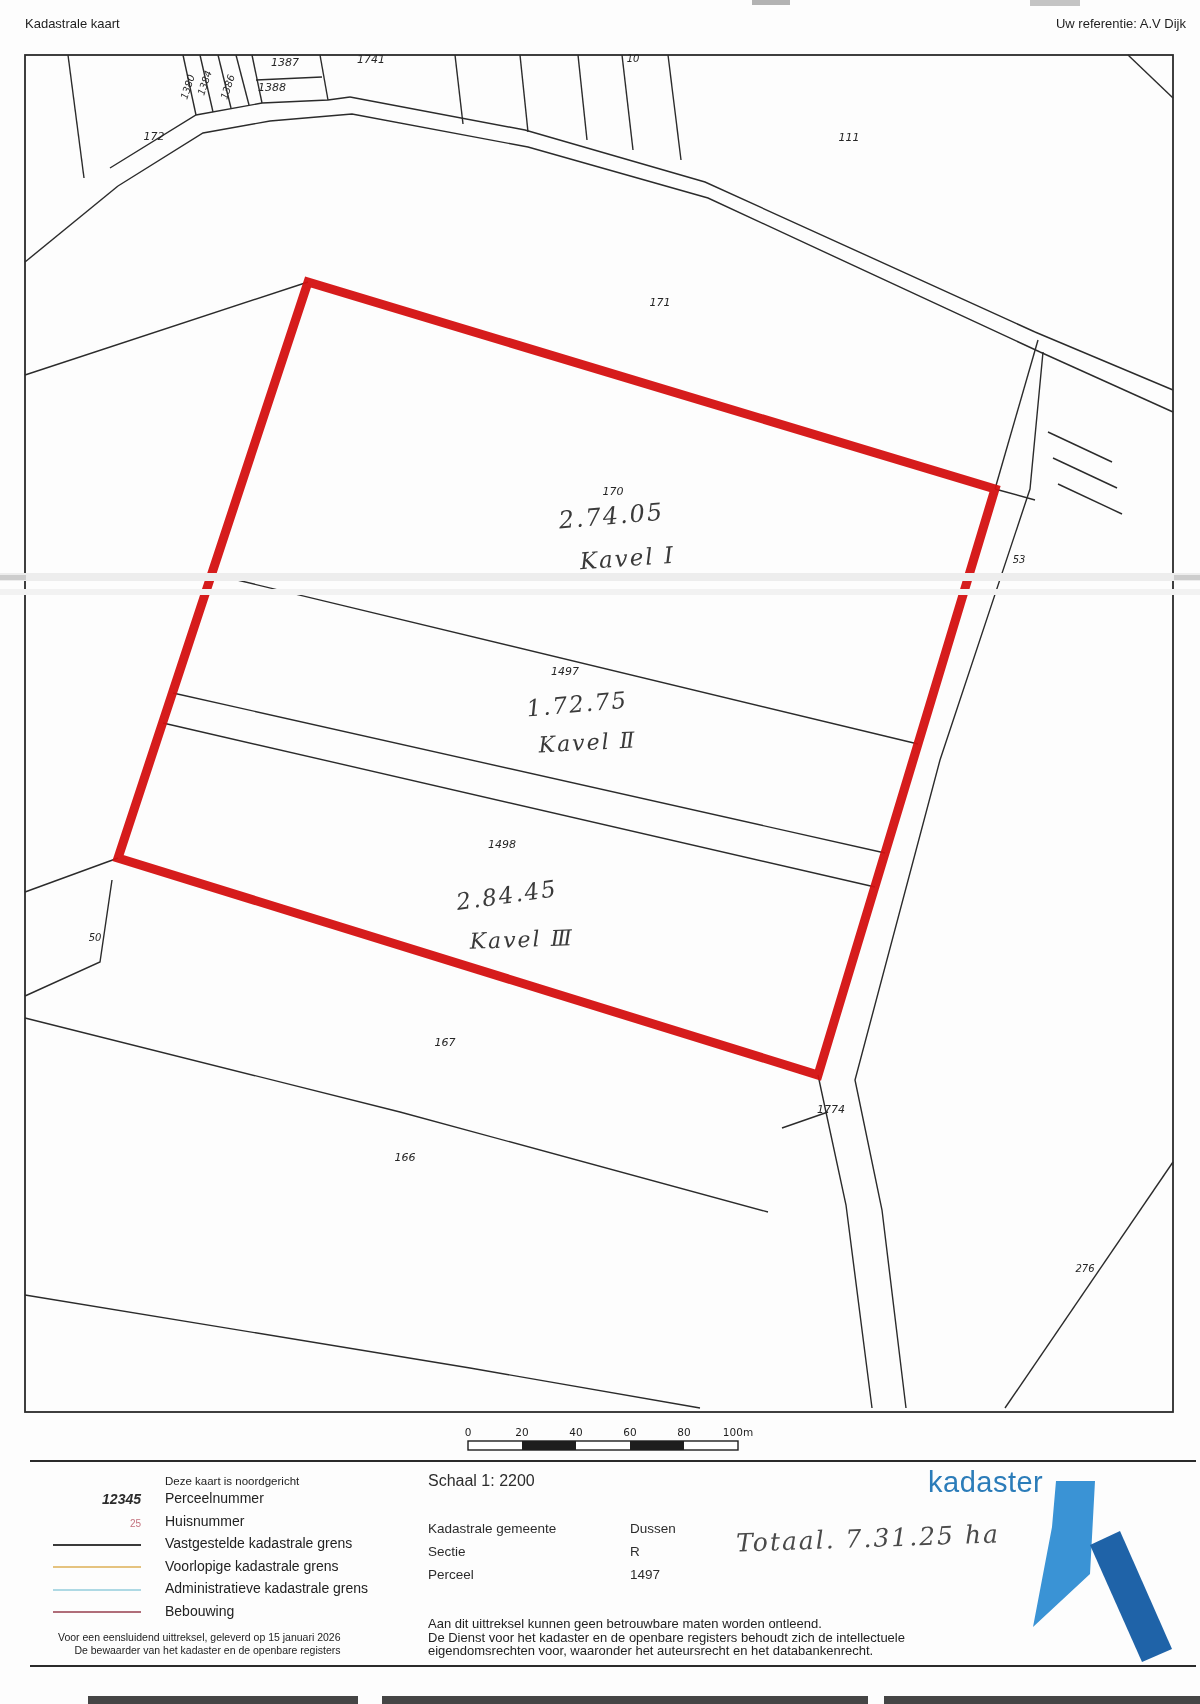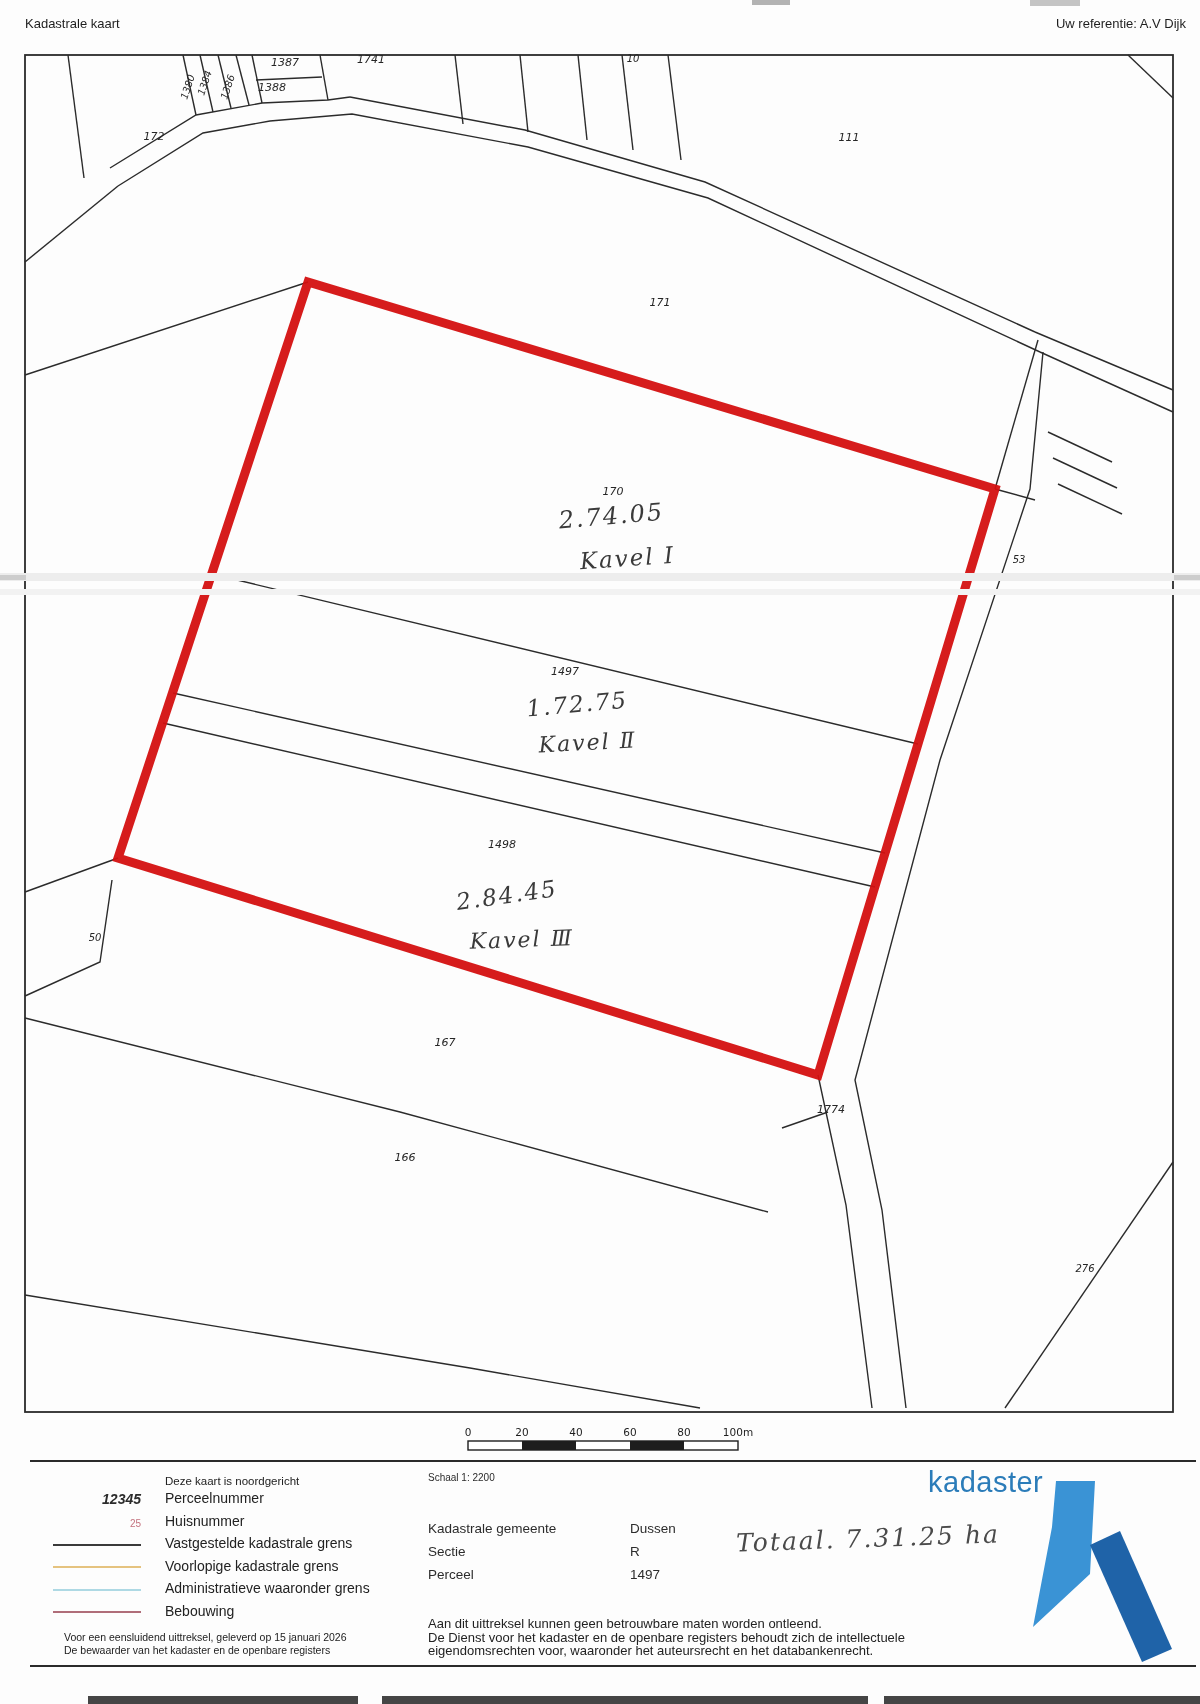--- a/index.html
+++ b/index.html
@@ -24,23 +24,23 @@
   .hr2{left:30px;top:1665px;width:1166px;height:0;border-top:2.5px solid #2a2a2a;}
   
   .north-note{left:165px;top:1475px;font-size:11.5px;color:#222;text-align:center;}
   #legend{left:50px;top:1490px;width:340px;}
   .lg-row{display:flex;height:22.5px;}
   .lg-sample{width:115px;text-align:right;padding-right:24px;box-sizing:border-box;flex:none;}
   .lg-label{font-size:14px;color:#222;}
   .lg-num{font-style:italic;font-weight:bold;font-size:14px;color:#2b2b2b;}
   .lg-house{font-size:10px;color:#c4737f;}
   .lg-line{display:inline-block;width:88px;height:0;border-top:2.5px solid #000;vertical-align:middle;}
-  .left-fine{left:64px;top:1631px;font-size:10.5px;color:#222;line-height:13px;}
-  
-  .schaal{left:428px;top:1472px;font-size:10px;color:#2c2c2c;}
+  .left-fine{left:58px;top:1631px;font-size:10.5px;color:#222;line-height:13px;text-align:right;}
+  
+  .schaal{left:428px;top:1472px;font-size:16px;color:#2c2c2c;}
   .fields{left:428px;top:1521px;font-size:13.5px;color:#2c2c2c;}
   .f-row{display:flex;height:23px;gap:20px;}
   .f-label{width:182px;flex:none;}
   .disclaimer{left:428px;top:1617px;font-size:13px;color:#222;line-height:13.5px;}
   
   .hw-total{left:736px;top:1524px;font-family:"DejaVu Serif",serif;font-style:italic;
             font-size:25px;color:#4a4a4a;letter-spacing:2px;transform:rotate(-2deg);}
   
   .logo-text{left:928px;top:1466px;font-size:29px;color:#2b7cb9;letter-spacing:0.5px;}
   .logo-mark{left:1025px;top:1477px;}
@@ -163,21 +163,21 @@
       <div class="lg-row">
         <span class="lg-sample"><span class="lg-line" style="border-top-color: rgb(58, 58, 58);"></span></span>
         <span class="lg-label">Vastgestelde kadastrale grens</span>
       </div>
       <div class="lg-row">
         <span class="lg-sample"><span class="lg-line" style="border-top-color: rgb(229, 195, 127);"></span></span>
         <span class="lg-label">Voorlopige kadastrale grens</span>
       </div>
       <div class="lg-row">
         <span class="lg-sample"><span class="lg-line" style="border-top-color: rgb(174, 217, 228);"></span></span>
-        <span class="lg-label">Administratieve waaronder grens</span>
+        <span class="lg-label">Administratieve kadastrale grens</span>
       </div>
       <div class="lg-row">
         <span class="lg-sample"><span class="lg-line" style="border-top-color: rgb(176, 109, 121);"></span></span>
         <span class="lg-label">Bebouwing</span>
       </div>
     </div>
   <div class="abs left-fine">
     <div>Voor een eensluidend uittreksel, geleverd op 15 januari 2026</div>
     <div>De bewaarder van het kadaster en de openbare registers</div>
   </div>

